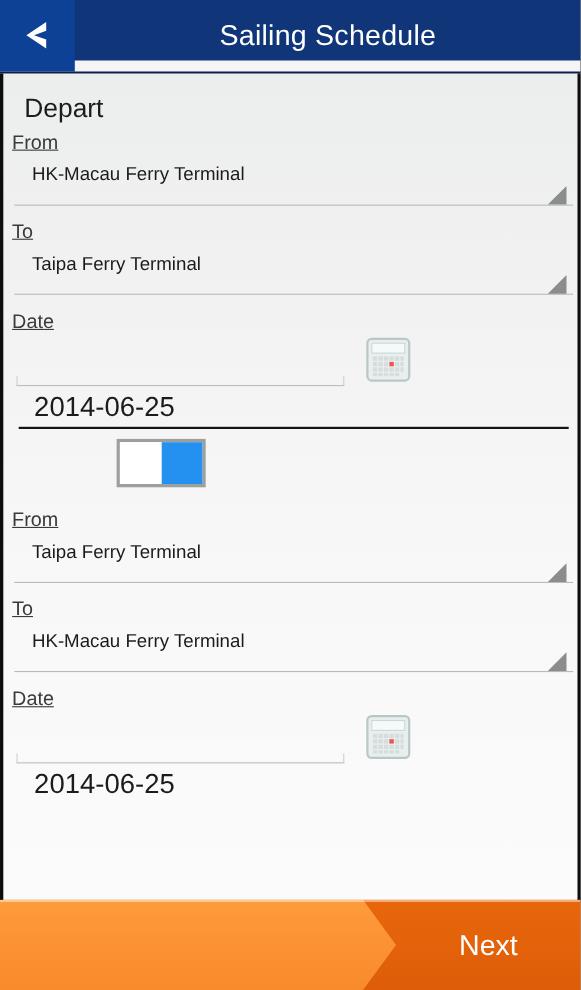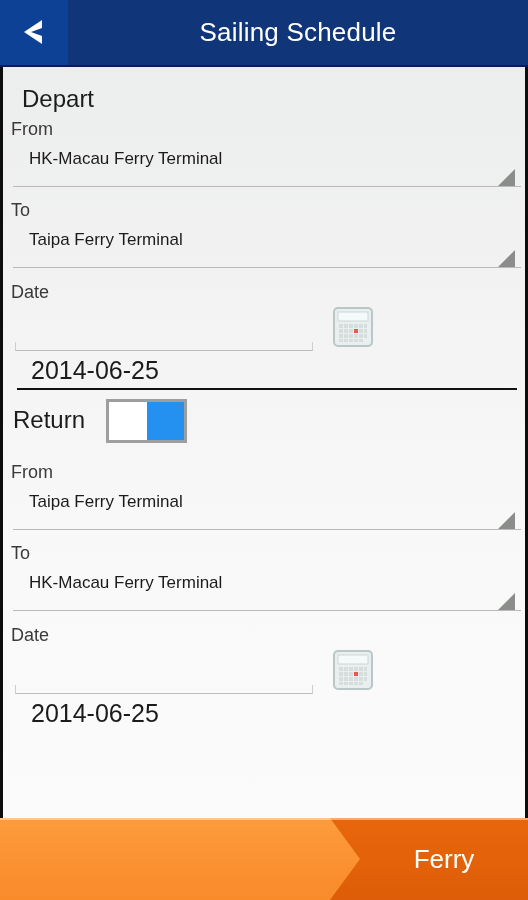--- a/index.html
+++ b/index.html
@@ -15,21 +15,21 @@
     width: 528px;
     height: 900px;
     overflow: hidden;
     background: #f4f5f4;
   }
 
   
   .titlebar {
     position: absolute;
     left: 0; top: 0;
-    width: 528px; height: 67px;
+    width: 528px; height: 55px;
     background: #103679;
     box-sizing: border-box;
     padding-left: 28px;
   }
   .titlebar-underline {
     position: absolute;
     left: 0; top: 65px;
     width: 528px; height: 2px;
     background: #0a1f4a;
   }
@@ -70,20 +70,21 @@
 
   .section-heading {
     position: absolute;
     font-size: 24px;
     color: #1c1c1c;
   }
   .field-label {
     position: absolute;
     font-size: 18px;
     color: #3a3a3a;
+    text-decoration: underline;
   }
 
   
   .spinner {
     position: absolute;
     cursor: pointer;
   }
   .spinner-value {
     position: absolute;
     left: 16px; top: 0;
@@ -253,21 +254,20 @@
           <rect x="13" y="34" width="4" height="3"></rect>
         <rect x="18" y="34" width="4" height="3"></rect>
           <rect x="23" y="34" width="4" height="3"></rect>
         <rect x="28" y="34" width="4" height="3"></rect>
       </g>
       <rect x="23" y="24" width="4" height="4" fill="#ef5350"></rect>
     </svg>
 
     <div class="section-divider" style="left:14px; top:321px; width:500px;"></div>
 
-    <div class="section-heading" style="left:10px; top:339px;">Return</div>
 
     <div class="toggle" style="left:103px; top:332px; width:81px; height:44px;">
       <div class="toggle-off-half"></div>
       <div class="toggle-on-half"></div>
     </div>
 
     <div class="field-label" style="left:8px; top:395px;">From</div>
 
     <div class="spinner" style="left:10px; top:425px; width:508px; height:38px;">
       <div class="spinner-value">Taipa Ferry Terminal</div>
@@ -318,16 +318,16 @@
         <rect x="28" y="34" width="4" height="3"></rect>
       </g>
       <rect x="23" y="24" width="4" height="4" fill="#ef5350"></rect>
     </svg>
 
   </div>
 
   <div class="next-bar">
     <div class="next-bar-left"></div>
     <div class="next-bar-topline"></div>
-    <div class="next-label">Ferry</div>
+    <div class="next-label">Next</div>
   </div>
 
 </div>
 
 </body></html>

